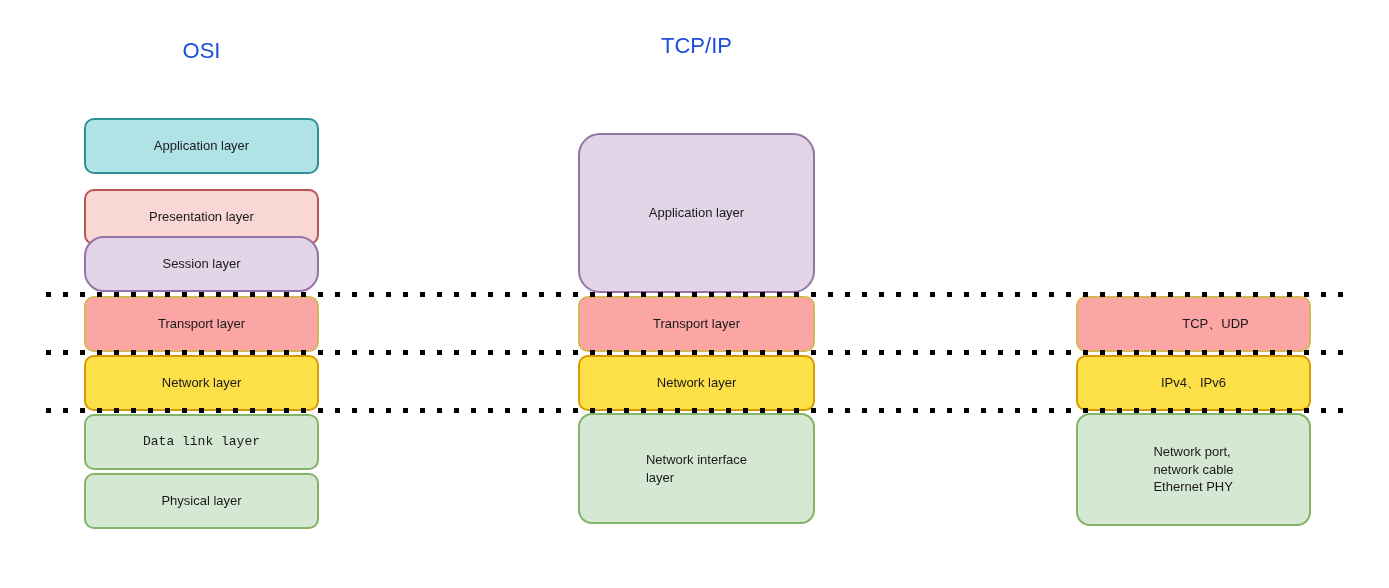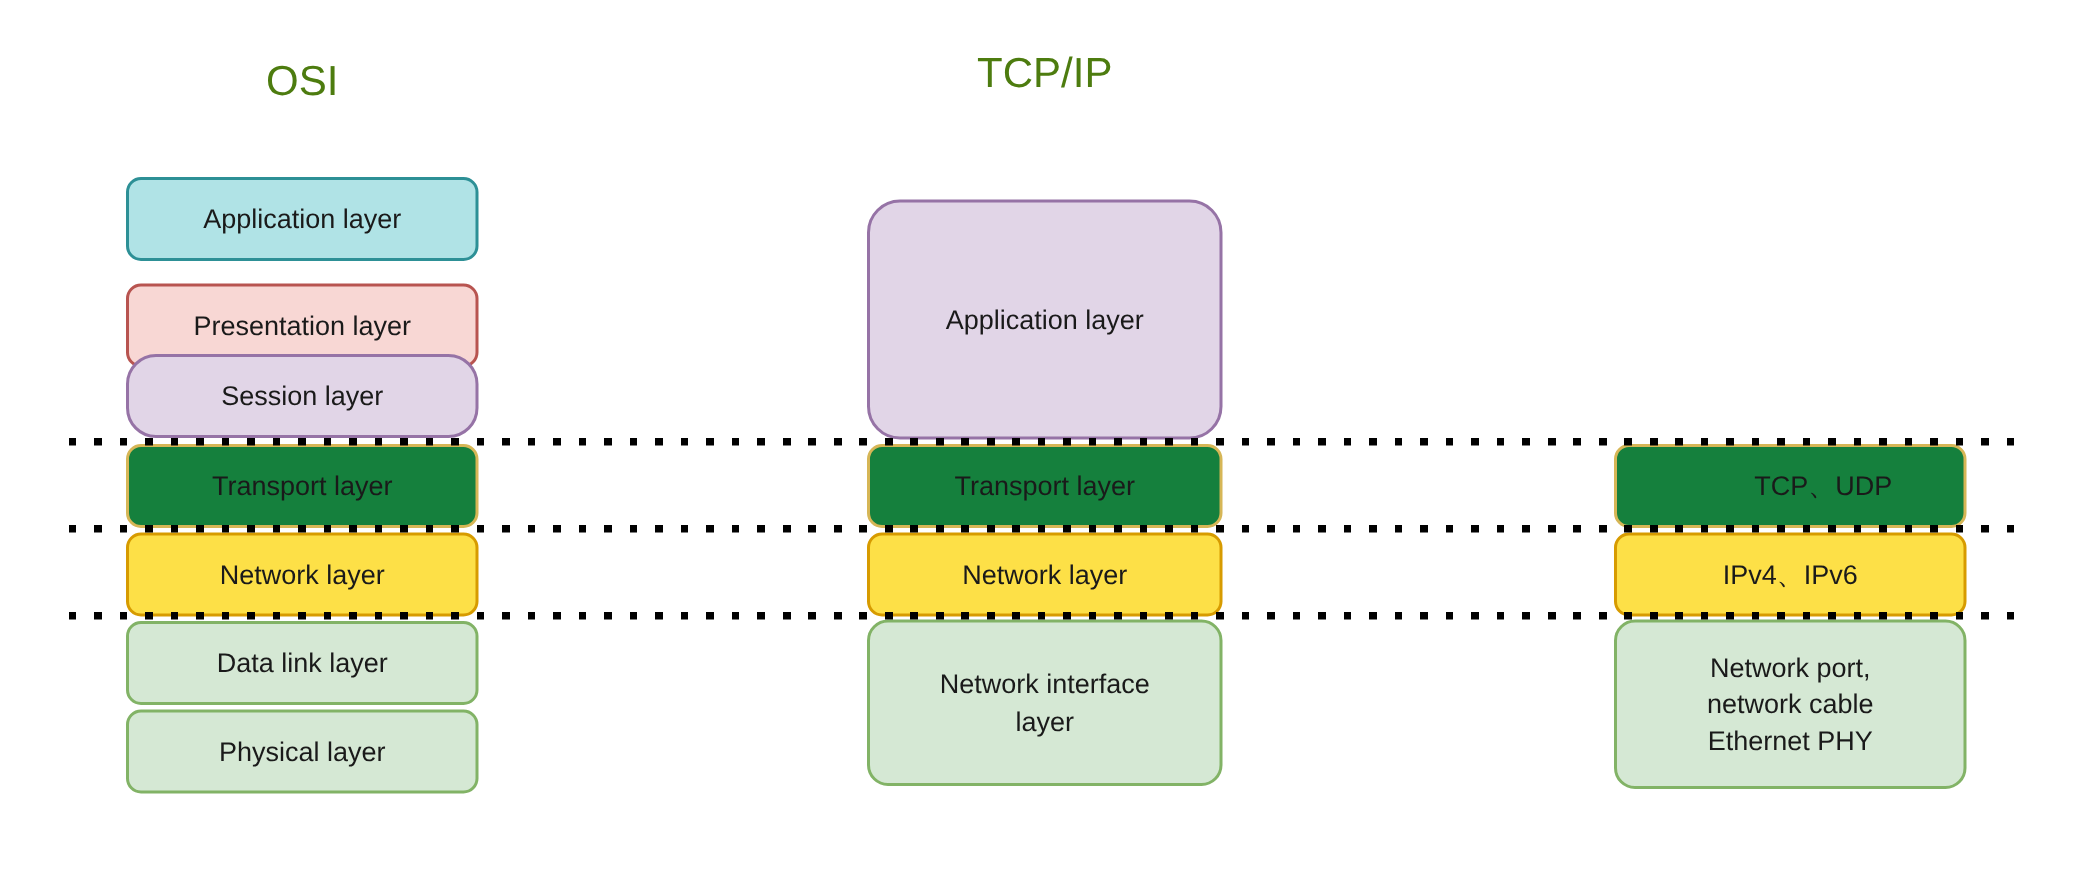--- a/index.html
+++ b/index.html
@@ -11,45 +11,45 @@
   .canvas {
     position: relative;
     width: 1389px;
     height: 588px;
     background: #ffffff;
     overflow: hidden;
   }
   .col-title {
     position: absolute;
     text-align: center;
-    font-size: 28px;
-    color: #4d7c0f;
+    font-size: 22px;
+    color: #1d4ed8;
     z-index: 2;
   }
   .box {
     position: absolute;
     box-sizing: border-box;
     border: 2px solid;
     border-radius: 10px;
     display: flex;
     align-items: center;
     justify-content: center;
-    text-align: center;
-    font-size: 18px;
+    text-align: left;
+    font-size: 13px;
     line-height: 1.35;
     color: #1a1a1a;
     white-space: pre-line;
     z-index: 1;
   }
   .box.tall { border-radius: 22px; }
   .box.semitall { border-radius: 14px; }
   .teal   { background: #b0e3e6; border-color: #2d9096; }
   .red    { background: #f8d7d4; border-color: #b85450; }
   .purple { background: #e1d5e7; border-color: #9673a6; border-radius: 20px; }
-  .yellow { background: #15803d; border-color: #d6b656; }
+  .yellow { background: #fca5a5; border-color: #d6b656; }
   .orange { background: #fde047; border-color: #d79b00; }
   .green  { background: #d5e8d4; border-color: #82b366; }
   .dots {
     position: absolute;
     left: 46px;
     width: 1300px;
     height: 5px;
     z-index: 5;
     background-image: repeating-linear-gradient(
       to right,
@@ -63,21 +63,21 @@
 <div class="canvas">
 
   <div class="col-title" style="left:84px; top:38px; width:235px;">OSI</div>
   <div class="col-title" style="left:578px; top:33px; width:237px;">TCP/IP</div>
 
   <div class="box teal" style="left:84px; top:118px; width:235px; height:56px;">Application layer</div>
   <div class="box red" style="left:84px; top:177px; width:235px; height:56px;margin-top:12px;">Presentation layer</div>
   <div class="box purple" style="left:84px; top:236px; width:235px; height:56px;">Session layer</div>
   <div class="box yellow" style="left:84px; top:296px; width:235px; height:56px;">Transport layer</div>
   <div class="box orange" style="left:84px; top:355px; width:235px; height:56px;">Network layer</div>
-  <div class="box green" style="left:84px; top:414px; width:235px; height:56px;">Data link layer</div>
+  <div class="box green" style="left:84px; top:414px; width:235px; height:56px;font-family:Liberation Mono, monospace;">Data link layer</div>
   <div class="box green" style="left:84px; top:473px; width:235px; height:56px;">Physical layer</div>
 
   <div class="box purple tall" style="left:578px; top:133px; width:237px; height:160px;">Application layer</div>
   <div class="box yellow" style="left:578px; top:296px; width:237px; height:56px;">Transport layer</div>
   <div class="box orange" style="left:578px; top:355px; width:237px; height:56px;">Network layer</div>
   <div class="box green semitall" style="left:578px; top:413px; width:237px; height:111px;">Network interface
 layer</div>
 
   <div class="box yellow" style="left:1076px; top:296px; width:235px; height:56px;padding-left:44px;">TCP、UDP</div>
   <div class="box orange" style="left:1076px; top:355px; width:235px; height:56px;">IPv4、IPv6</div>

